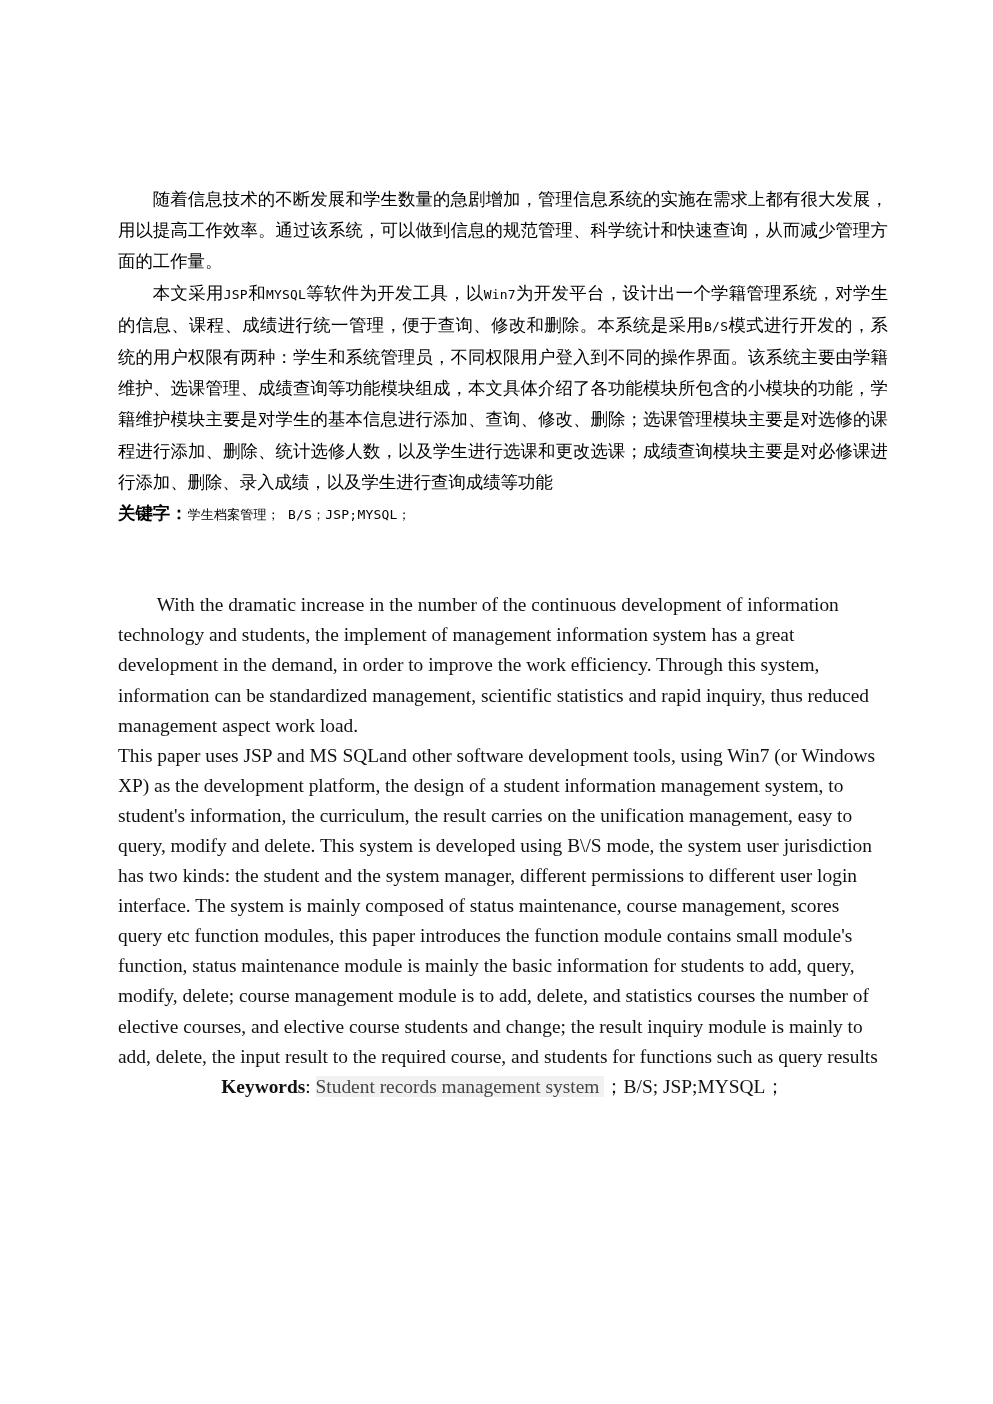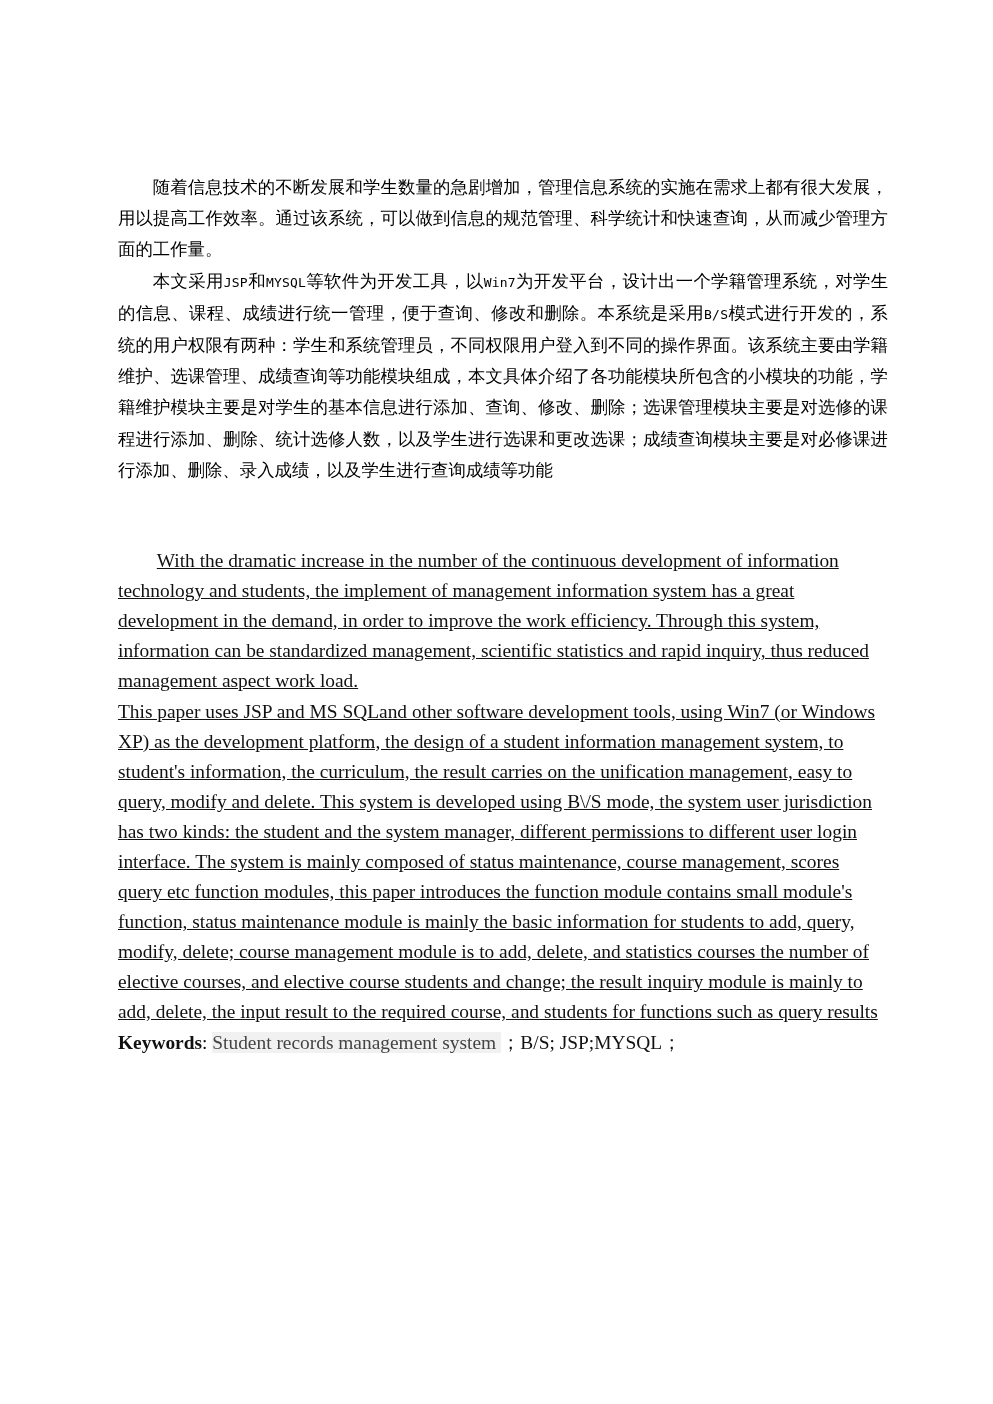--- a/index.html
+++ b/index.html
@@ -23,21 +23,21 @@
     left: 0;
     top: 0;
     width: 993px;
     height: 1404px;
     background: #ffffff;
   }
 
   .content {
     position: absolute;
     left: 118px;
-    top: 172px;
+    top: 184px;
     width: 770px;
   }
 
   
   .cn-block {
     font-family: "DejaVu Sans", "Liberation Sans", sans-serif;
     font-size: 17.4px;
     line-height: 31.2px;
     text-align: justify;
     text-justify: inter-ideograph;
@@ -90,29 +90,29 @@
   
   .en-block {
     font-family: "Liberation Serif", "DejaVu Serif", serif;
     font-size: 19.4px;
     line-height: 30.1px;
     text-align: left;
     color: #111;
   }
   .en-para {
     margin: 0;
-    text-decoration: underline;
   }
   .en-para.indent {
     text-indent: 2.0em;
   }
   .en-keywords {
     margin: 0;
     font-size: 19.4px;
     line-height: 30.1px;
+    text-align: center;
   }
   .en-keywords .kw-label {
     font-weight: bold;
   }
   .en-keywords .kw-hl {
     background: #f1f1f1;
     color: #444;
   }
   .en-keywords .kw-rest {
     color: #111;
@@ -123,20 +123,21 @@
 
 <div class="page">
   <div class="content">
 
     <div class="cn-block">
 
       <p class="cn-para">随着信息技术的不断发展和学生数量的急剧增加，管理信息系统的实施在需求上都有很大发展，用以提高工作效率。通过该系统，可以做到信息的规范管理、科学统计和快速查询，从而减少管理方面的工作量。</p>
 
       <p class="cn-para"><span>本文采用</span><span class="mono">JSP</span><span>和</span><span class="mono">MYSQL</span><span>等软件为开发工具，以</span><span class="mono">Win7</span><span>为开发平台，设计出一个学籍管理系统，对学生的信息、课程、成绩进行统一管理，便于查询、修改和删除。本系统是采用</span><span class="mono">B/S</span><span>模式进行开发的，系统的用户权限有两种：学生和系统管理员，不同权限用户登入到不同的操作界面。该系统主要由学籍维护、选课管理、成绩查询等功能模块组成，本文具体介绍了各功能模块所包含的小模块的功能，学籍维护模块主要是对学生的基本信息进行添加、查询、修改、删除；选课管理模块主要是对选修的课程进行添加、删除、统计选修人数，以及学生进行选课和更改选课；成绩查询模块主要是对必修课进行添加、删除、录入成绩，以及学生进行查询成绩等功能</span></p>
 
+      <p class="kw-cn"><span class="kw-label">关键字：</span><span class="kw-val mono">学生档案管理； B/S；JSP;MYSQL；</span></p>
     </div>
 
 
     <div class="gap-after-heading"></div>
 
     <div class="en-block">
       <p class="en-para indent">With the dramatic increase in the number of the continuous development of information technology and students, the implement of management information system has a great development in the demand, in order to improve the work efficiency. Through this system, information can be standardized management, scientific statistics and rapid inquiry, thus reduced management aspect work load.</p>
 
       <p class="en-para">This paper uses JSP and MS SQLand other software development tools, using Win7 (or Windows XP) as the development platform, the design of a student information management system, to student's information, the curriculum, the result carries on the unification management, easy to query, modify and delete. This system is developed using B\/S mode, the system user jurisdiction has two kinds: the student and the system manager, different permissions to different user login interface. The system is mainly composed of status maintenance, course management, scores query etc function modules, this paper introduces the function module contains small module's function, status maintenance module is mainly the basic information for students to add, query, modify, delete; course management module is to add, delete, and statistics courses the number of elective courses, and elective course students and change; the result inquiry module is mainly to add, delete, the input result to the required course, and students for functions such as query results</p>
 

